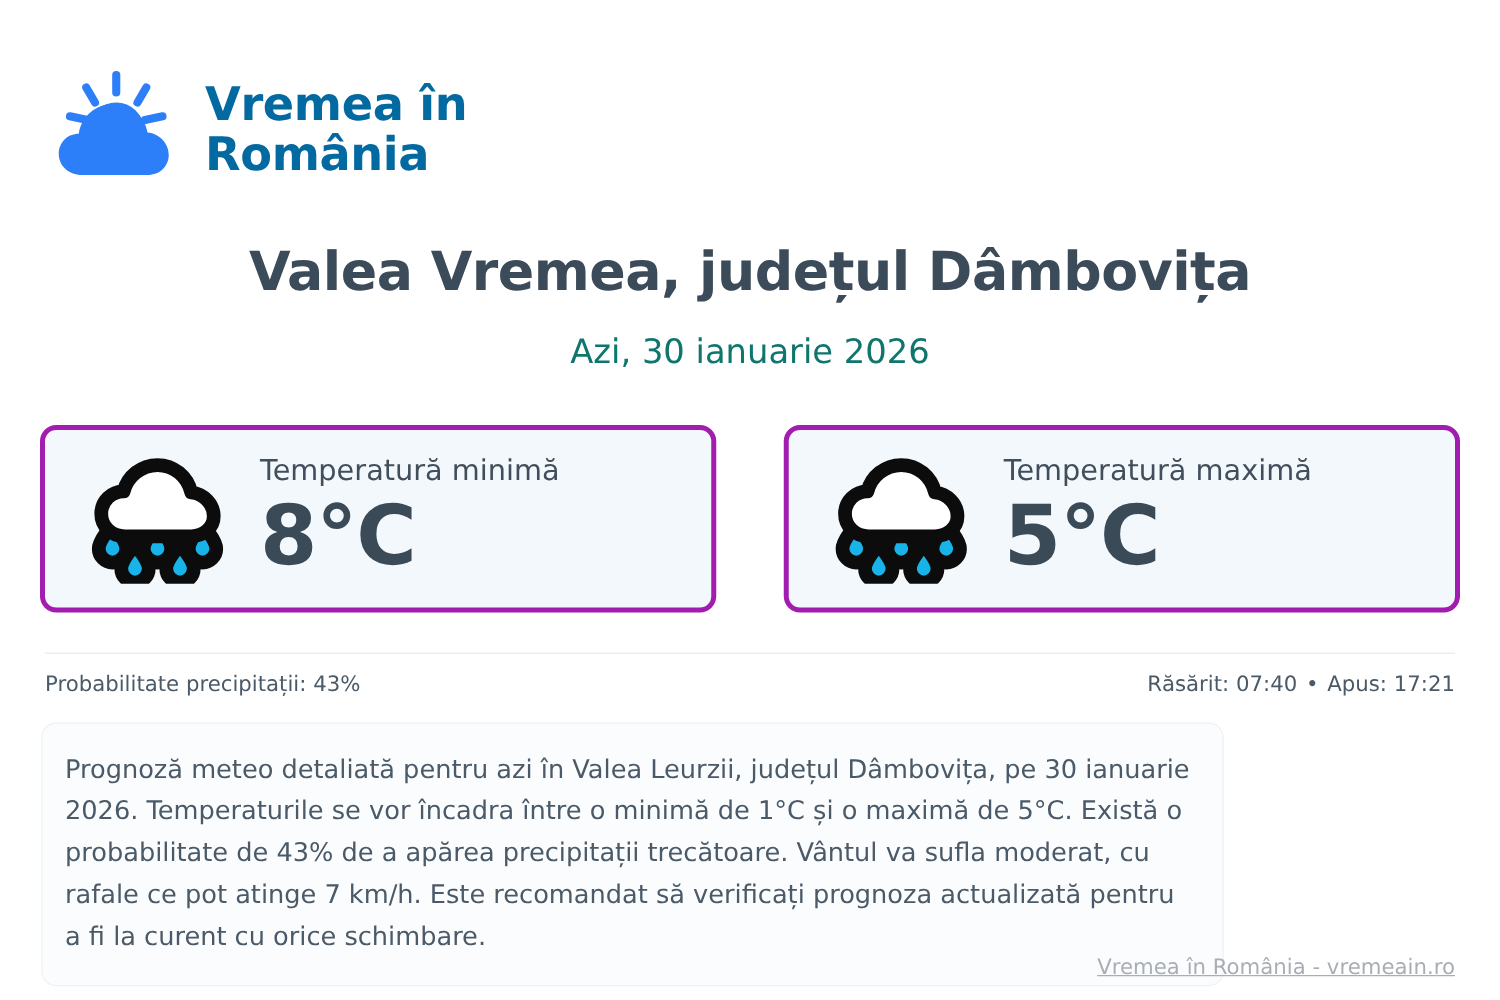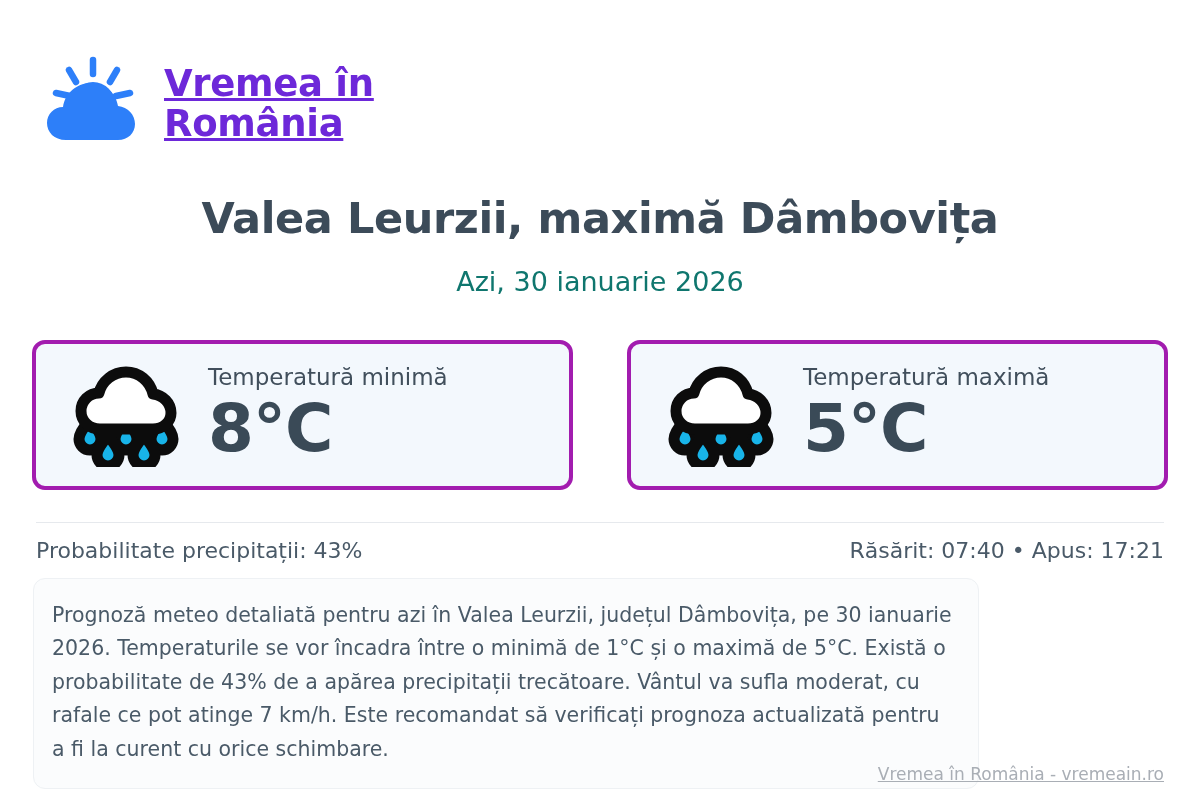--- a/index.html
+++ b/index.html
@@ -32,24 +32,23 @@
   .brand-icon {
     width: 104px;
     height: 104px;
     flex: 0 0 104px;
     display: block;
   }
   .brand-text {
     font-size: 37px;
     line-height: 1.08;
     font-weight: bold;
-    color: #6d28d9;
+    color: #0369a1;
     letter-spacing: -0.3px;
     white-space: pre-line;
-    text-decoration: underline;
   }
 
   
   .page-title {
     position: absolute;
     left: 0;
     top: 193px;
     width: 1200px;
     text-align: center;
     font-size: 43px;
@@ -123,21 +122,21 @@
     height: 1px;
     background: #e6e9ed;
   }
   .stats {
     position: absolute;
     left: 36px;
     top: 538px;
     width: 1128px;
     display: flex;
     align-items: center;
-    font-size: 22px;
+    font-size: 17px;
     color: #4a5a68;
   }
   .stat-precip { flex: 0 0 34%; text-align: left; }
   .stat-wind   { flex: 0 0 32%; text-align: center; }
   .stat-sun    { flex: 1 1 auto; text-align: right; }
   .sun-dot { padding: 0 7px; color: #4a5a68; }
 
   
   .description {
     position: absolute;
@@ -183,21 +182,21 @@
           <line x1="92" y1="41" x2="78" y2="44"></line>
         </g>
         <circle cx="55" cy="52" r="22" fill="#2d7ff9"></circle>
         <path d="M28 88 C16 88 9 80 9 71 C9 62 16 55 25 55 C27 41 39 31 53 31 C67 31 78 41 80 54 C90 55 97 63 97 72 C97 81 90 88 80 88 Z" fill="#2d7ff9"></path>
       </svg>
     </span>
     <span class="brand-text">Vremea în
 România</span>
   </div>
 
-  <h1 class="page-title">Valea Leurzii, maximă Dâmbovița</h1>
+  <h1 class="page-title">Valea Vremea, județul Dâmbovița</h1>
   <div class="page-subtitle">Azi, 30 ianuarie 2026</div>
 
   <div class="cards">
 
     <div class="temp-card">
       <span class="rain-icon">
         <svg viewBox="0 0 112 104" width="112" height="104" xmlns="http://www.w3.org/2000/svg">
           <g stroke="#0c0c0c" stroke-width="11" stroke-linejoin="round" stroke-linecap="round">
             <path d="M28 31 l0 24 M56 27 l0 28 M84 31 l0 24"></path>
             <path d="M31 76 c0 6 -5 11 -11 11 c-6 0 -11 -5 -11 -11 c0 -7 11 -19 11 -19 s11 12 11 19 z" fill="#18b4e9"></path>

